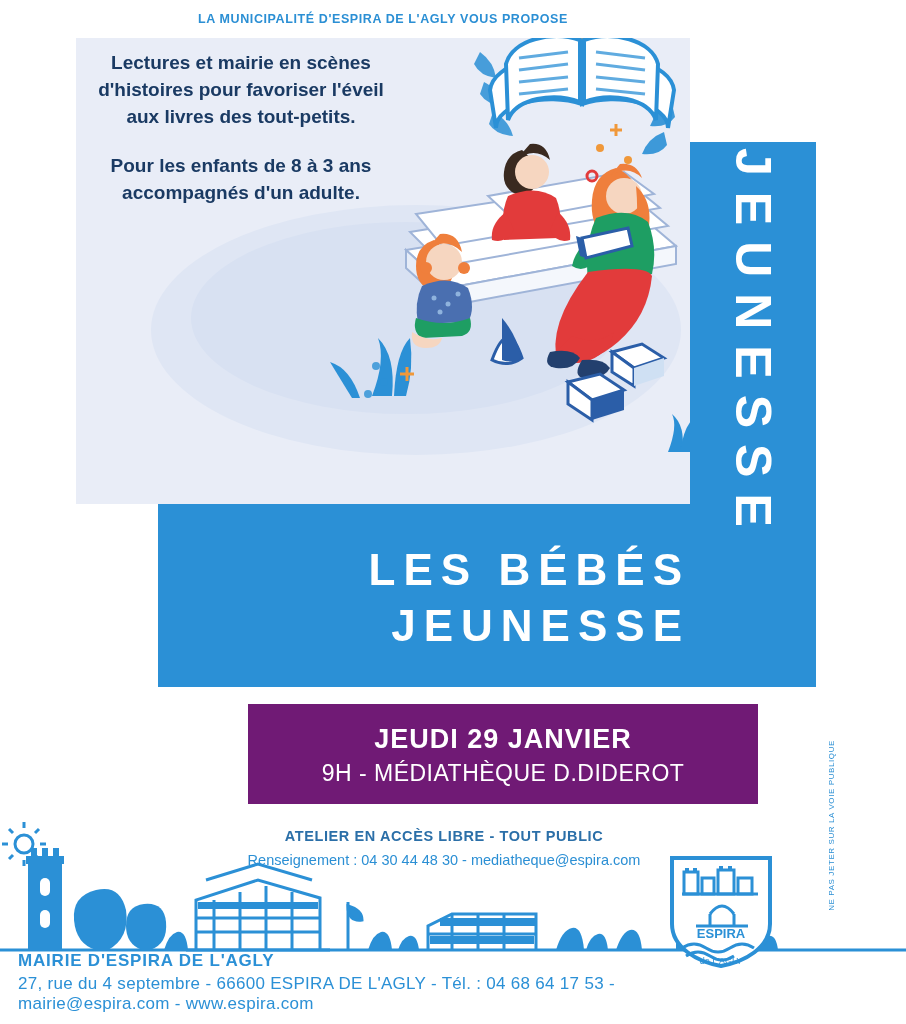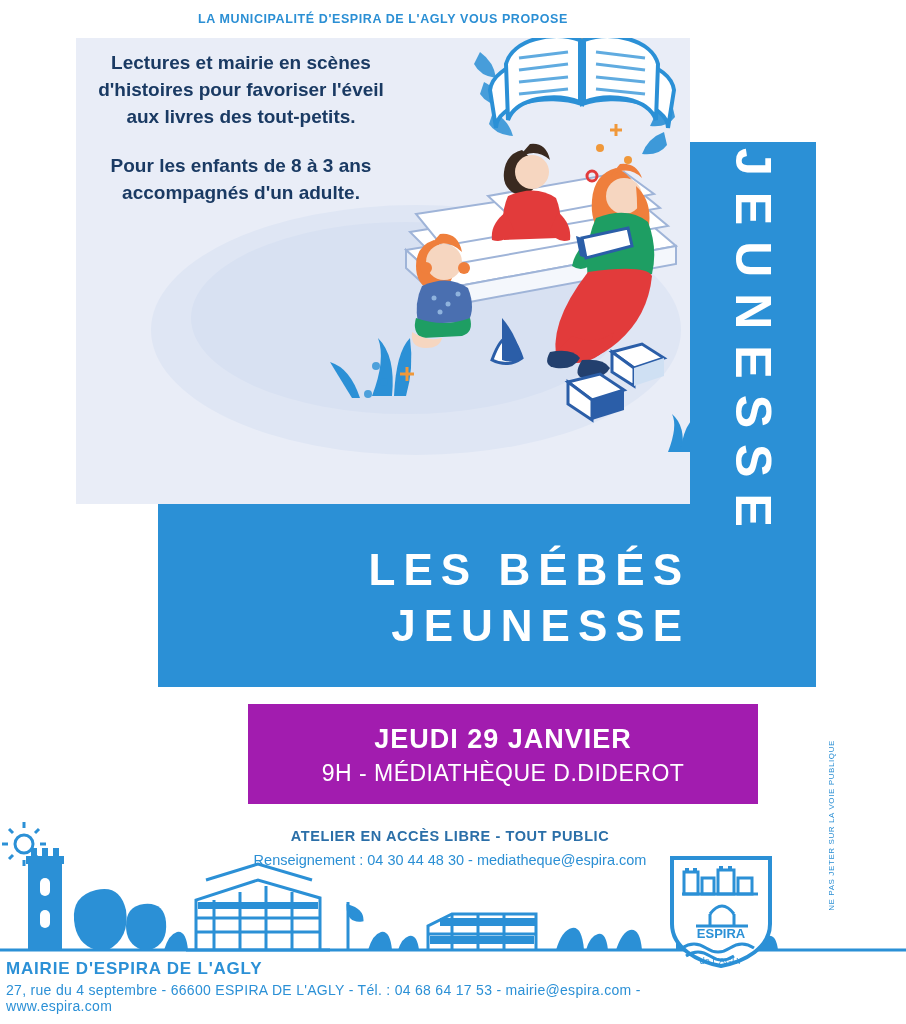--- a/index.html
+++ b/index.html
@@ -100,37 +100,37 @@
     font-size: 44px;
     font-weight: bold;
     letter-spacing: 8px;
     line-height: 1.28;
   }
 
   
   .date-band {
     position: absolute;
     left: 248px; top: 704px; width: 510px; height: 100px;
-    background: #a21caf;
+    background: #701a75;
   }
   .date-band .d1 {
     position: absolute; left: 0; right: 0; top: 20px;
     text-align: center; color: #ffffff;
     font-size: 27px; font-weight: bold; letter-spacing: 1px;
   }
   .date-band .d2 {
     position: absolute; left: 0; right: 0; top: 56px;
     text-align: center; color: #ffffff;
     font-size: 23px; font-weight: normal; letter-spacing: 0.5px;
   }
 
   
   .info {
     position: absolute;
-    left: 140px; top: 828px; width: 620px;
+    left: 134px; top: 828px; width: 620px;
     text-align: center;
   }
   .info .i1 {
     font-size: 14.5px; font-weight: bold; letter-spacing: 0.6px;
     color: #2b6fa8;
   }
   .info .i2 {
     margin-top: 8px;
     font-size: 14.5px; color: #2b8fd4;
   }
@@ -159,29 +159,29 @@
 
   
   .logo {
     position: absolute;
     right: 64px; bottom: 54px; width: 110px; height: 118px;
   }
 
   
   .footer {
     position: absolute;
-    left: 6px; bottom: 10px; width: 700px;
+    left: 18px; bottom: 10px; width: 700px;
   }
   .footer .f1 {
     font-size: 17px; font-weight: bold; letter-spacing: 0.8px;
     color: #2b90d6;
   }
   .footer .f2 {
     margin-top: 3px;
-    font-size: 14px; letter-spacing: 0.3px;
+    font-size: 17px; letter-spacing: 0.3px;
     color: #2b90d6;
   }
 </style>
 </head>
 <body>
 
 <div class="poster">
 
   <div class="hero-panel">
     <svg width="614" height="504" viewBox="0 0 614 504">

